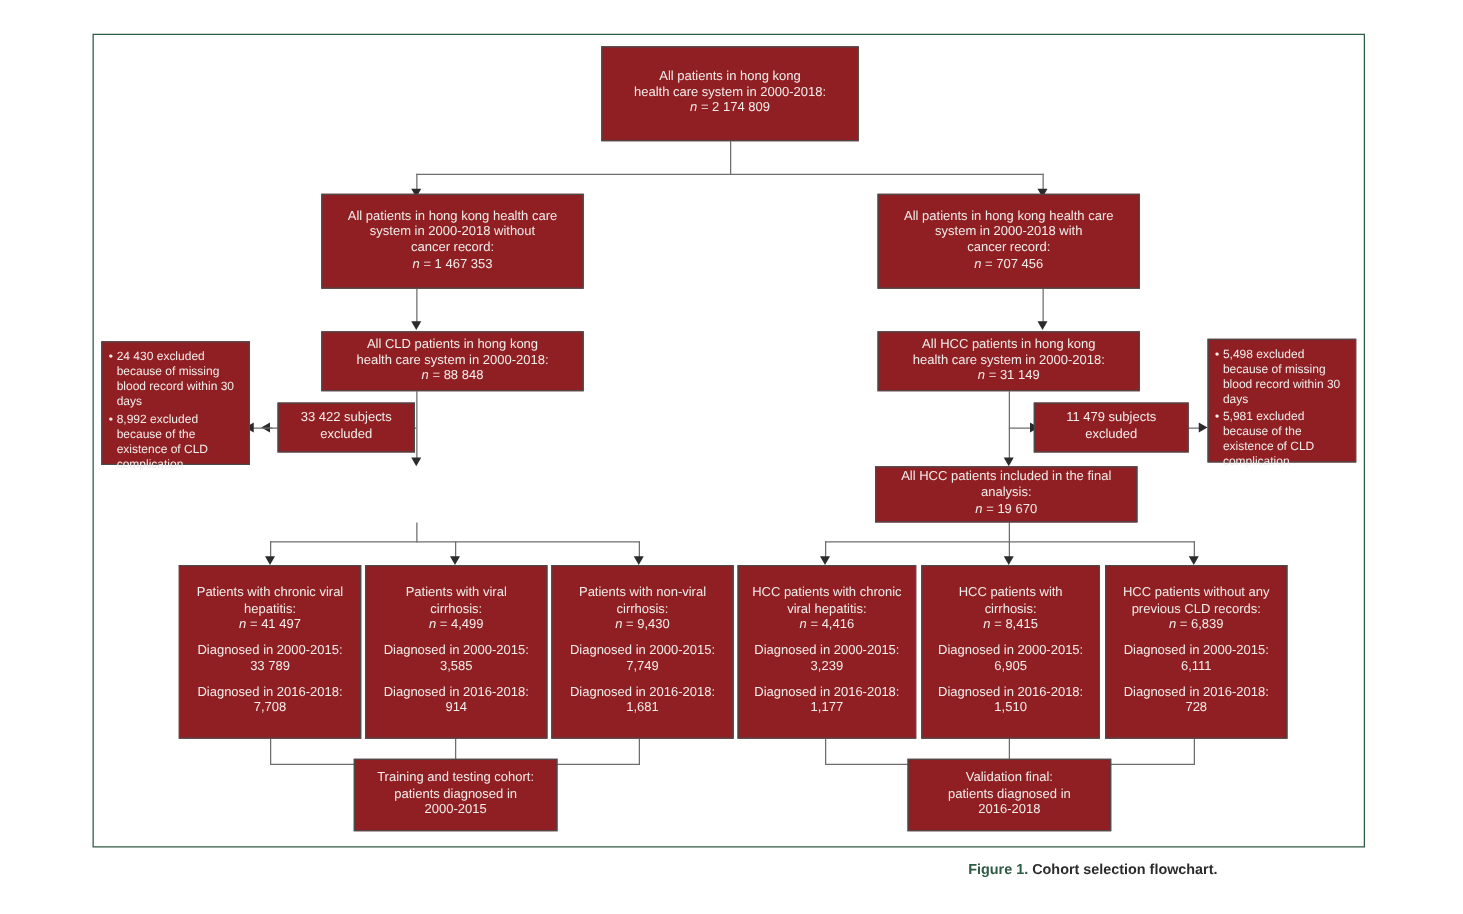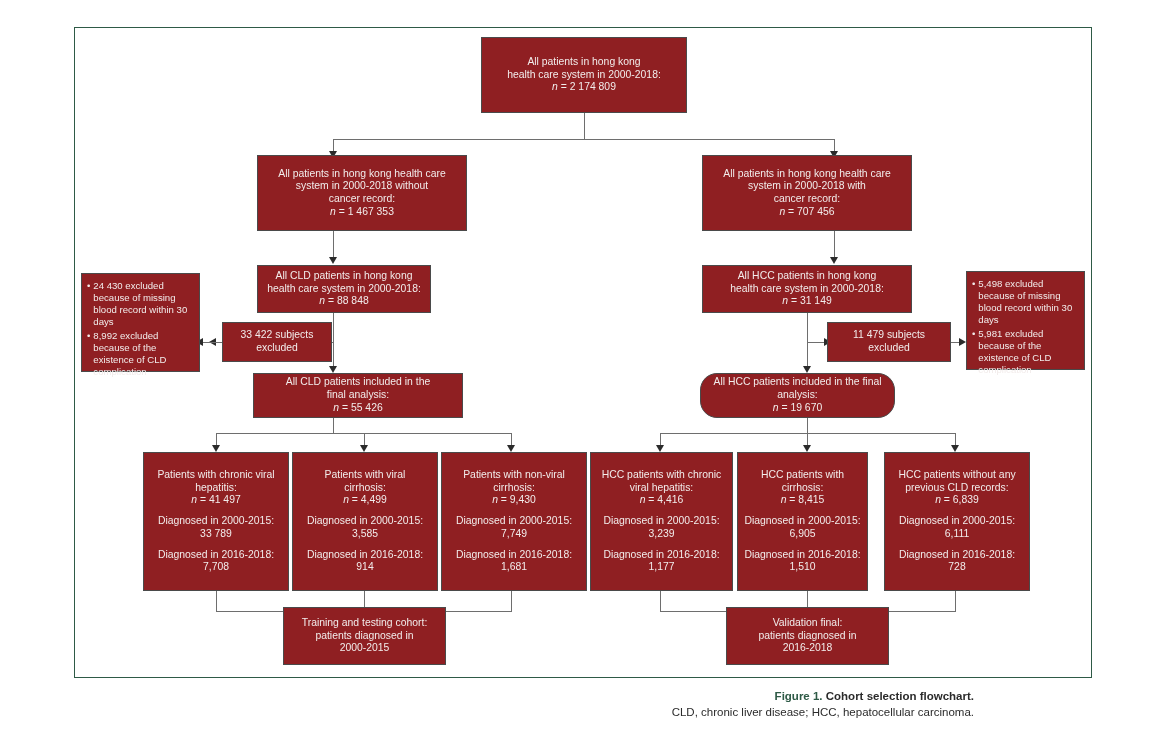--- a/index.html
+++ b/index.html
@@ -132,21 +132,21 @@
     <span class="ln"><em>n</em><span> = 1 467 353</span></span>
   </div>
 
   <div class="box" style="left:702px;top:155px;width:210px;height:76px;">
     <span class="ln">All patients in hong kong health care</span>
     <span class="ln">system in 2000-2018 with</span>
     <span class="ln">cancer record:</span>
     <span class="ln"><em>n</em><span> = 707 456</span></span>
   </div>
 
-  <div class="box" style="left:257px;top:265px;width:174px;height:48px;align-items:center;">
+  <div class="box" style="left:257px;top:265px;width:210px;height:48px;align-items:center;">
     <span class="ln">All CLD patients in hong kong</span>
     <span class="ln">health care system in 2000-2018:</span>
     <span class="ln"><em>n</em><span> = 88 848</span></span>
   </div>
 
   <div class="box" style="left:702px;top:265px;width:210px;height:48px;">
     <span class="ln">All HCC patients in hong kong</span>
     <span class="ln">health care system in 2000-2018:</span>
     <span class="ln"><em>n</em><span> = 31 149</span></span>
   </div>
@@ -176,27 +176,22 @@
   <div class="box" style="left:222px;top:322px;width:110px;height:40px;">
     <span class="ln">33 422 subjects</span>
     <span class="ln">excluded</span>
   </div>
 
   <div class="box" style="left:827px;top:322px;width:124px;height:40px;">
     <span class="ln">11 479 subjects</span>
     <span class="ln">excluded</span>
   </div>
 
-  <div class="box" style="left:253px;top:373px;width:210px;height:45px;">
-    <span class="ln">All CLD patients included in the</span>
-    <span class="ln">final analysis:</span>
-    <span class="ln"><em>n</em><span> = 55 426</span></span>
-  </div>
-
-  <div class="box" style="left:700px;top:373px;width:195px;height:45px;border-radius:17px;">
+
+  <div class="box" style="left:700px;top:373px;width:210px;height:45px;">
     <span class="ln">All HCC patients included in the final</span>
     <span class="ln">analysis:</span>
     <span class="ln"><em>n</em><span> = 19 670</span></span>
   </div>
 
   <div class="box" style="left:143px;top:452px;width:146px;height:139px;">
     <span class="ln">Patients with chronic viral</span>
     <span class="ln">hepatitis:</span>
     <span class="ln"><em>n</em><span> = 41 497</span></span>
     <span class="ln" style="margin-top:8px;">Diagnosed in 2000-2015:</span>
@@ -228,21 +223,21 @@
   <div class="box" style="left:590px;top:452px;width:143px;height:139px;">
     <span class="ln">HCC patients with chronic</span>
     <span class="ln">viral hepatitis:</span>
     <span class="ln"><em>n</em><span> = 4,416</span></span>
     <span class="ln" style="margin-top:8px;">Diagnosed in 2000-2015:</span>
     <span class="ln">3,239</span>
     <span class="ln" style="margin-top:8px;">Diagnosed in 2016-2018:</span>
     <span class="ln">1,177</span>
   </div>
 
-  <div class="box" style="left:737px;top:452px;width:131px;height:139px;">
+  <div class="box" style="left:737px;top:452px;width:143px;height:139px;">
     <span class="ln">HCC patients with</span>
     <span class="ln">cirrhosis:</span>
     <span class="ln"><em>n</em><span> = 8,415</span></span>
     <span class="ln" style="margin-top:8px;">Diagnosed in 2000-2015:</span>
     <span class="ln">6,905</span>
     <span class="ln" style="margin-top:8px;">Diagnosed in 2016-2018:</span>
     <span class="ln">1,510</span>
   </div>
 
   <div class="box" style="left:884px;top:452px;width:146px;height:139px;">
@@ -265,16 +260,15 @@
     <span class="ln">Validation final:</span>
     <span class="ln">patients diagnosed in</span>
     <span class="ln">2016-2018</span>
   </div>
 
   <div class="caption">
     <div class="cap-line1">
       <span class="figno">Figure 1.</span>
       <span>Cohort selection flowchart.</span>
     </div>
-    <div class="cap-line2">CLD, chronic liver disease; HCC, hepatocellular carcinoma.</div>
   </div>
 
 </div>
 
 </body></html>

